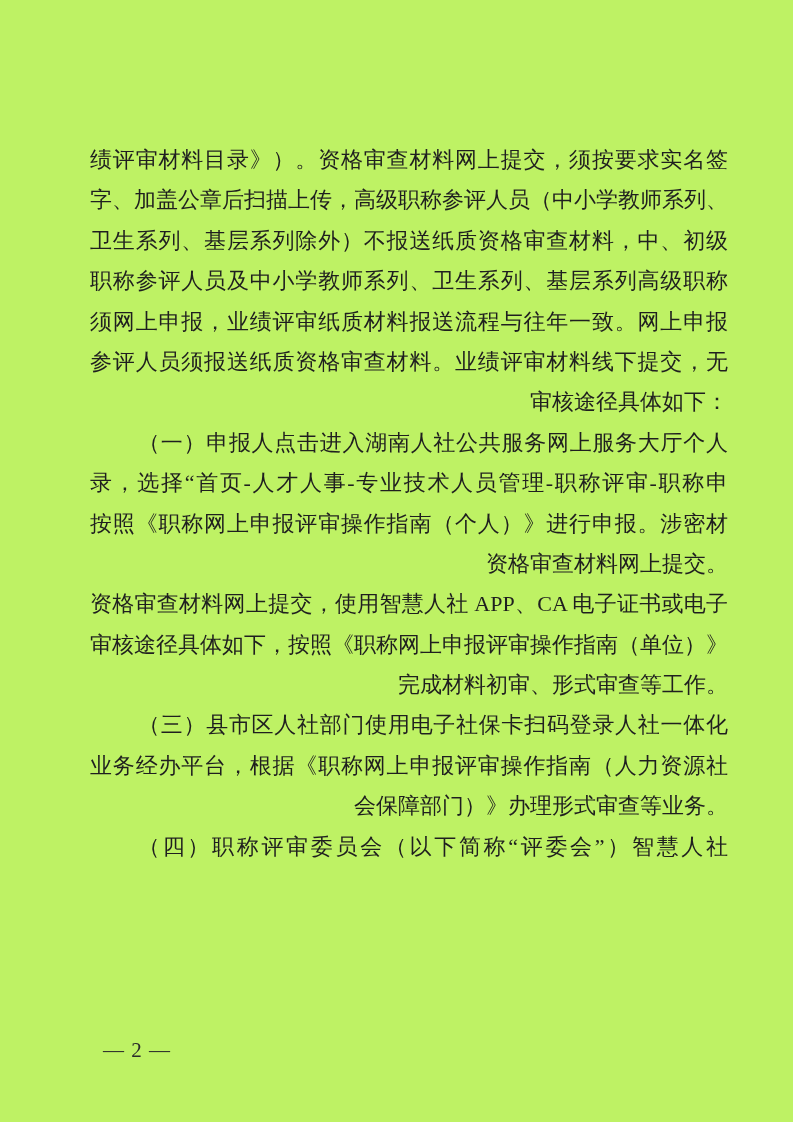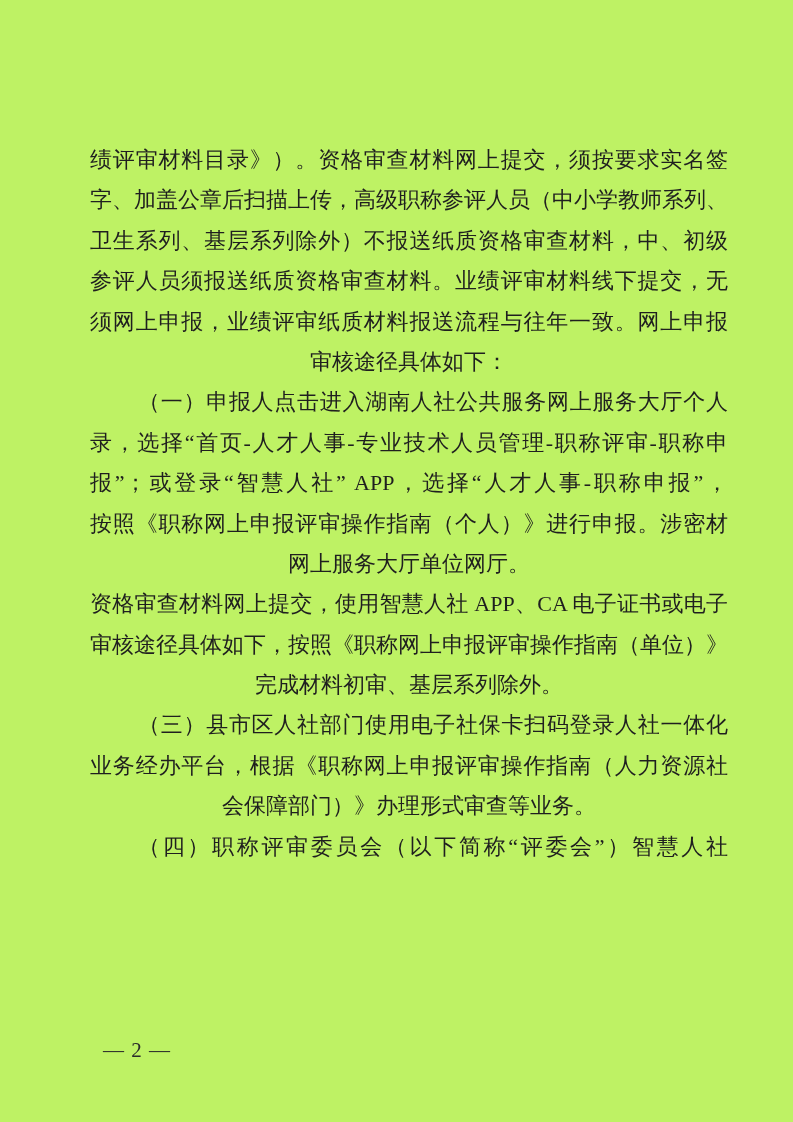--- a/index.html
+++ b/index.html
@@ -21,21 +21,21 @@
     left: 90px;
     top: 140px;
     width: 638px;
   }
   .line {
     height: 40.4px;
     line-height: 40.4px;
     font-size: 22px;
     white-space: normal;
     overflow: visible;
-    text-align: center;
+    text-align: right;
   }
   .jfull {
     text-align: justify;
     text-align-last: justify;
     text-justify: inter-character;
   }
   .indent {
     text-indent: 48px;
   }
   .page-number {
@@ -49,31 +49,31 @@
   }
 </style>
 </head>
 <body>
 
 <div class="page">
   <div class="doc-body">
     <div class="line jfull">绩评审材料目录》）。资格审查材料网上提交，须按要求实名签</div>
     <div class="line jfull">字、加盖公章后扫描上传，高级职称参评人员（中小学教师系列、</div>
     <div class="line jfull">卫生系列、基层系列除外）不报送纸质资格审查材料，中、初级</div>
+    <div class="line jfull">职称参评人员及中小学教师系列、卫生系列、基层系列高级职称</div>
+    <div class="line jfull">须网上申报，业绩评审纸质材料报送流程与往年一致。网上申报</div>
     <div class="line jfull">参评人员须报送纸质资格审查材料。业绩评审材料线下提交，无</div>
-    <div class="line jfull">须网上申报，业绩评审纸质材料报送流程与往年一致。网上申报</div>
     <div class="line">审核途径具体如下：</div>
     <div class="line jfull indent">（一）申报人点击进入湖南人社公共服务网上服务大厅个人</div>
     <div class="line jfull">录，选择“首页-人才人事-专业技术人员管理-职称评审-职称申</div>
-    <div class="line jfull">报”；或登录“智慧人社” APP，选择“人才人事-职称申报”，</div>
     <div class="line jfull">按照《职称网上申报评审操作指南（个人）》进行申报。涉密材</div>
-    <div class="line">网上服务大厅单位网厅。</div>
+    <div class="line">资格审查材料网上提交。</div>
     <div class="line jfull">资格审查材料网上提交，使用智慧人社 APP、CA 电子证书或电子</div>
     <div class="line jfull">审核途径具体如下，按照《职称网上申报评审操作指南（单位）》</div>
-    <div class="line">完成材料初审、基层系列除外。</div>
+    <div class="line">完成材料初审、形式审查等工作。</div>
     <div class="line jfull indent">（三）县市区人社部门使用电子社保卡扫码登录人社一体化</div>
     <div class="line jfull">业务经办平台，根据《职称网上申报评审操作指南（人力资源社</div>
     <div class="line">会保障部门）》办理形式审查等业务。</div>
     <div class="line jfull indent">（四）职称评审委员会（以下简称“评委会”）智慧人社</div>
   </div>
 
   <div class="page-number">— 2 —</div>
 </div>
 
 </body></html>

